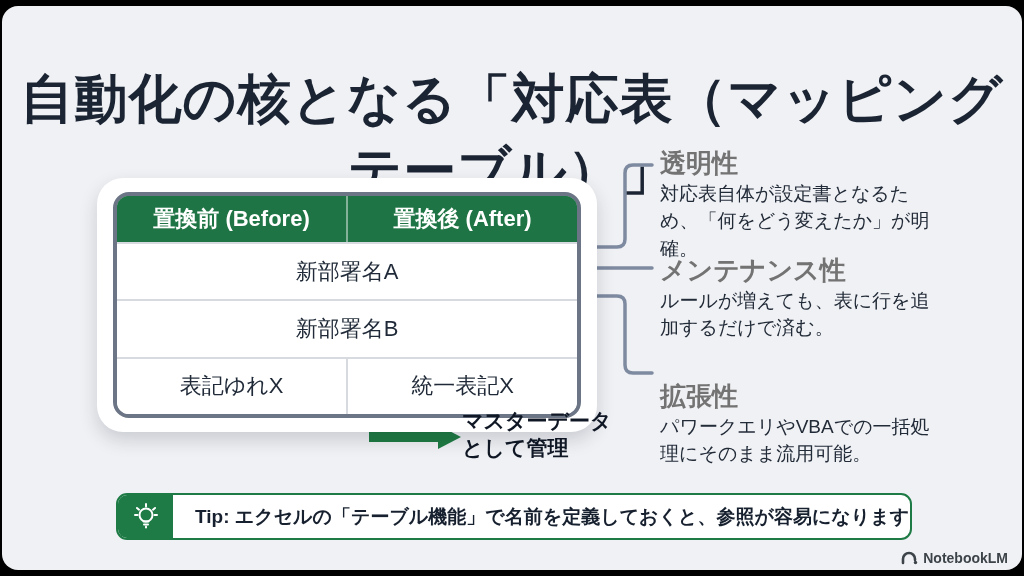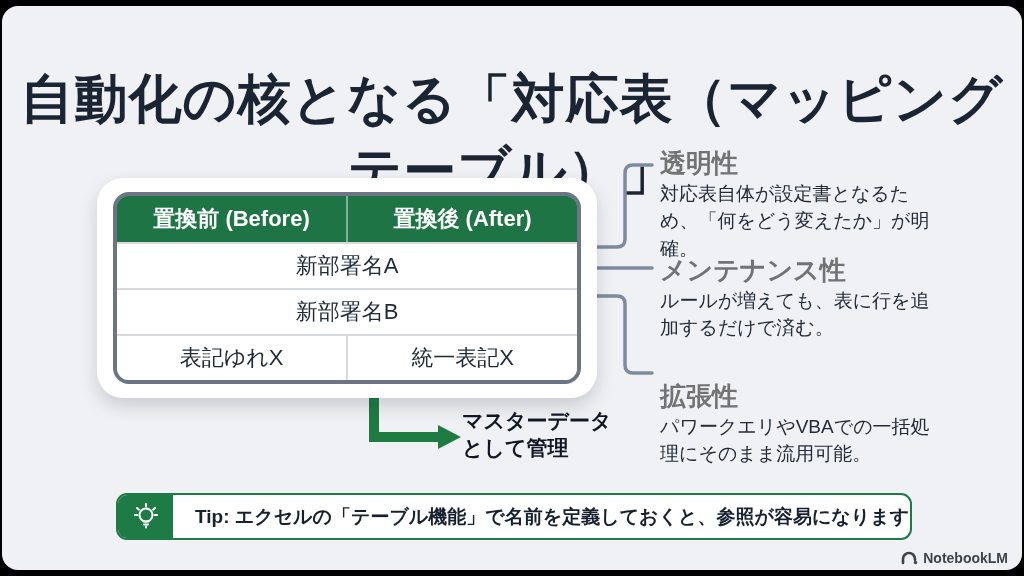--- a/index.html
+++ b/index.html
@@ -11,21 +11,21 @@
   .slide{
     position:absolute;left:2px;right:2px;top:6px;bottom:6px;
     background:#f0f1f4;border-radius:16px;overflow:hidden;
   }
   .title{
     position:absolute;left:0;right:0;top:58px;text-align:center;
     font-size:53px;font-weight:800;color:#1b2433;letter-spacing:1px;
   }
   
   .card{
-    position:absolute;left:95px;top:172px;width:500px;height:220px;
+    position:absolute;left:95px;top:172px;width:500px;height:254px;
     background:#ffffff;border-radius:26px;
     box-shadow:0 8px 18px rgba(30,40,60,0.18);
   }
   .mtable{
     position:absolute;left:16px;top:14px;right:16px;bottom:14px;
     border:4px solid #6b7585;border-radius:16px;overflow:hidden;
     display:flex;flex-direction:column;background:#fff;
   }
   .mrow{display:flex;flex:1;}
   .mrow.header{background:#1e7444;flex:0 0 46px;}

